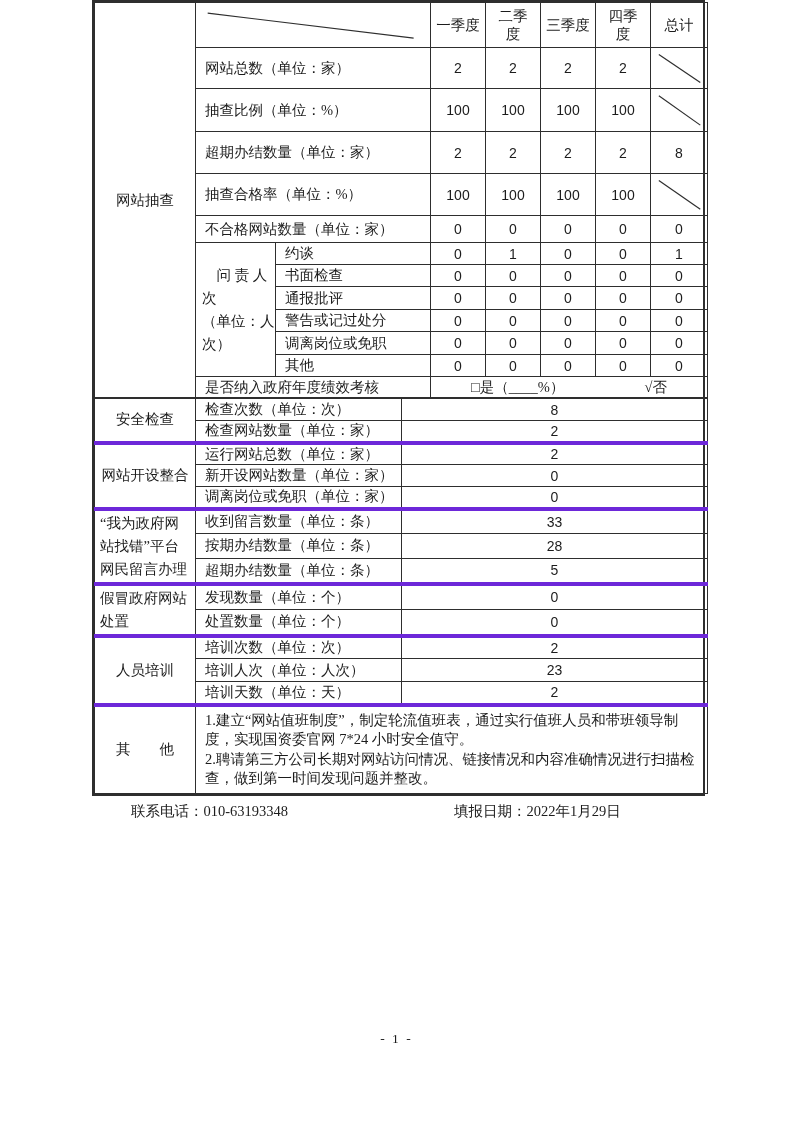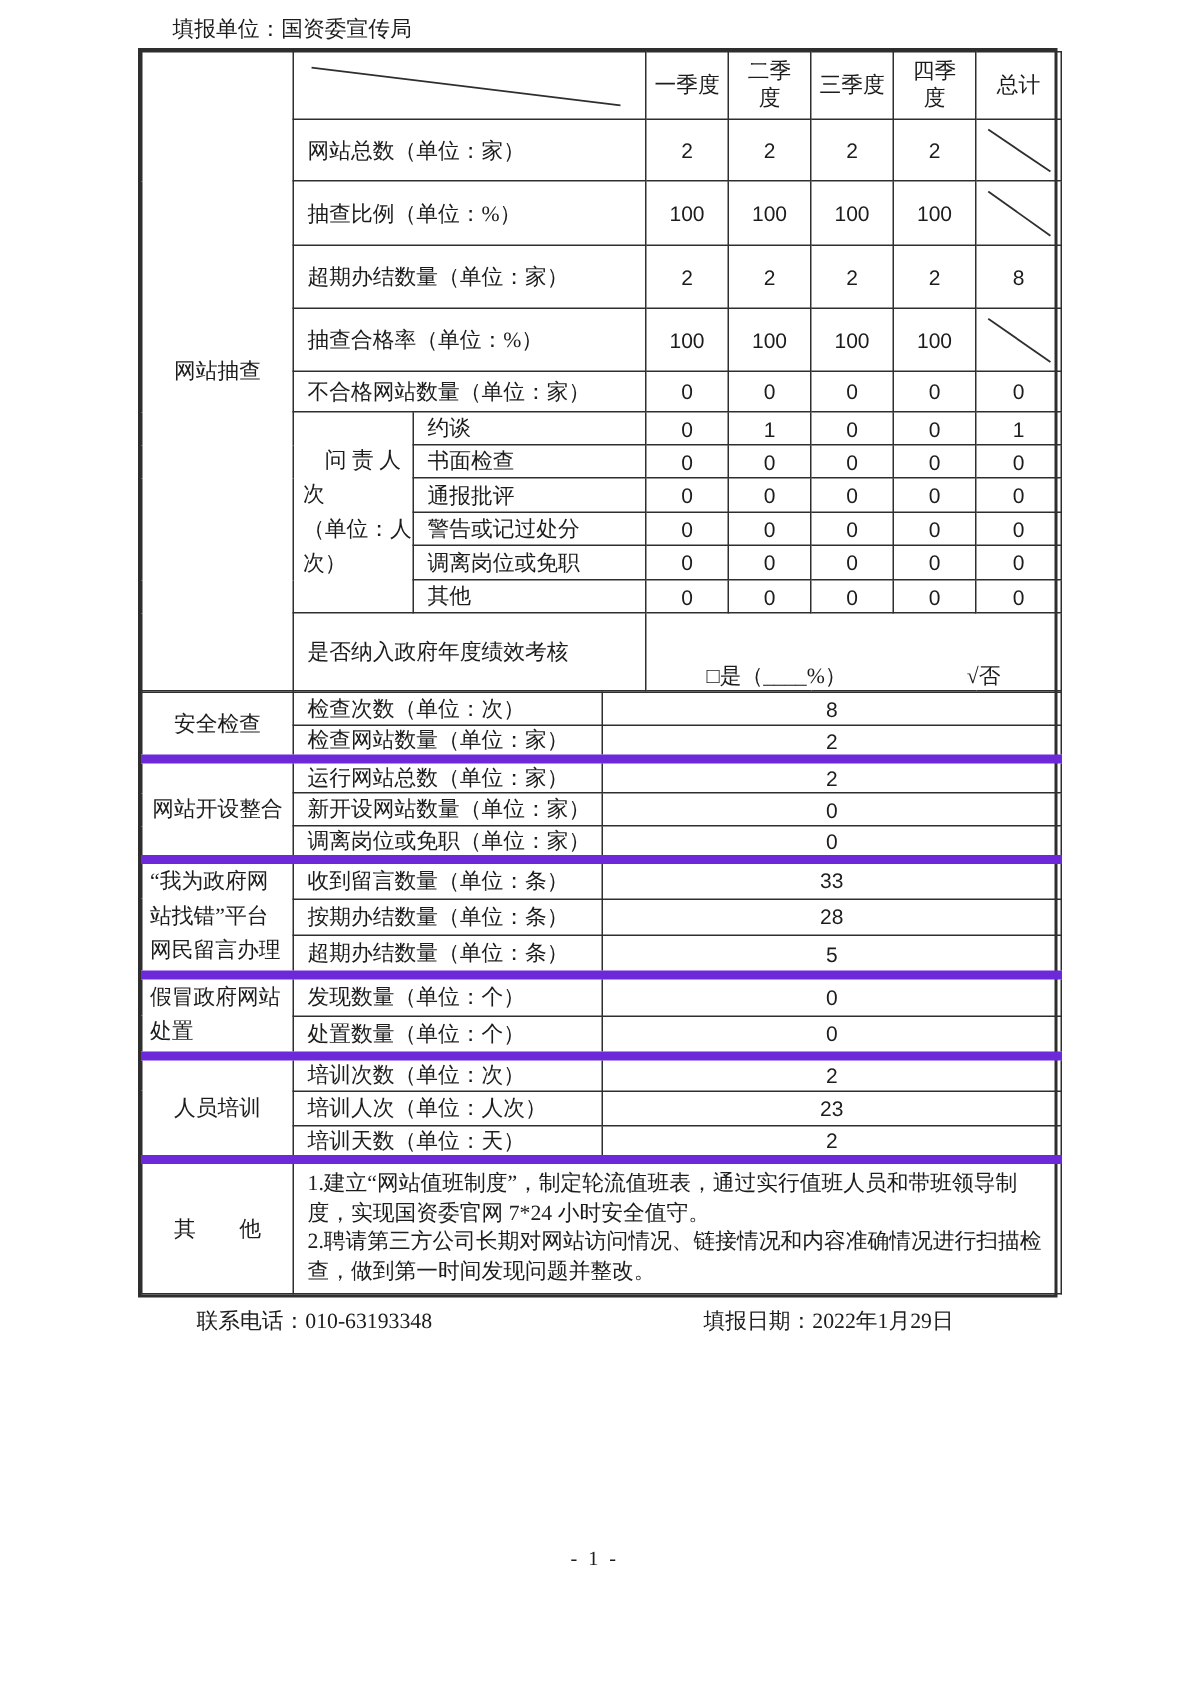--- a/index.html
+++ b/index.html
@@ -22,37 +22,36 @@
   }
   .cat{text-align:center;}
   .catL{text-align:left;padding:1px 5px;line-height:23px;}
   .lab{text-align:left;padding-left:9px;}
   .num{font-family:"Liberation Sans","DejaVu Sans",sans-serif;font-size:14px;text-align:center;}
   .qh{text-align:center;white-space:pre-line;line-height:1.25;}
   .dcell{position:relative;}
   .dsvg{position:absolute;left:0;top:0;width:100%;height:100%;display:block;}
   .prewrap{white-space:pre-wrap;}
   .acclab{padding-left:6px;line-height:23px;}
-  .assessin{display:flex;justify-content:space-around;align-items:center;width:100%;margin-top:32px;}
+  .assessin{display:flex;justify-content:space-around;align-items:center;width:100%;}
   .othercell{padding:4px 9px;line-height:19.5px;text-align:left;vertical-align:middle;}
-  .sect td{border-top:6px solid #6d28d9;}
+  .sect td{border-top:4px solid #6d28d9;}
   .footer{margin-top:5px;}
   .frow{position:relative;height:21px;}
   .frow span{position:absolute;top:1px;font-size:14.5px;white-space:nowrap;}
   .pageno{
     position:absolute;top:1031px;left:0;width:793px;text-align:center;
     font-size:13.5px;letter-spacing:2px;
   }
 </style>
 </head>
 <body>
 
 <div class="content">
 
-  <div class="unit">填报单位：国资委宣传局</div>
 
   <div class="twrap">
 
     <table>
       <colgroup>
         <col style="width:101px">
           <col style="width:80px">
           <col style="width:155px">
         <col style="width:55px">
           <col style="width:55px">
@@ -274,19 +273,19 @@
         <td class="prewrap othercell" colspan="2">1.建立“网站值班制度”，制定轮流值班表，通过实行值班人员和带班领导制度，实现国资委官网 7*24 小时安全值守。
 2.聘请第三方公司长期对网站访问情况、链接情况和内容准确情况进行扫描检查，做到第一时间发现问题并整改。</td>
       </tr>
     </tbody>
       </table>
   </div>
 
   <div class="footer">
     <div class="frow">
       <span style="left:39px">联系电话：010-63193348</span>
-      <span style="left:377px">填报日期：2022年1月29日</span>
+      <span style="left:362px">填报日期：2022年1月29日</span>
     </div>
   </div>
 
 </div>
 
 <div class="pageno">- 1 -</div>
 
 </body></html>

